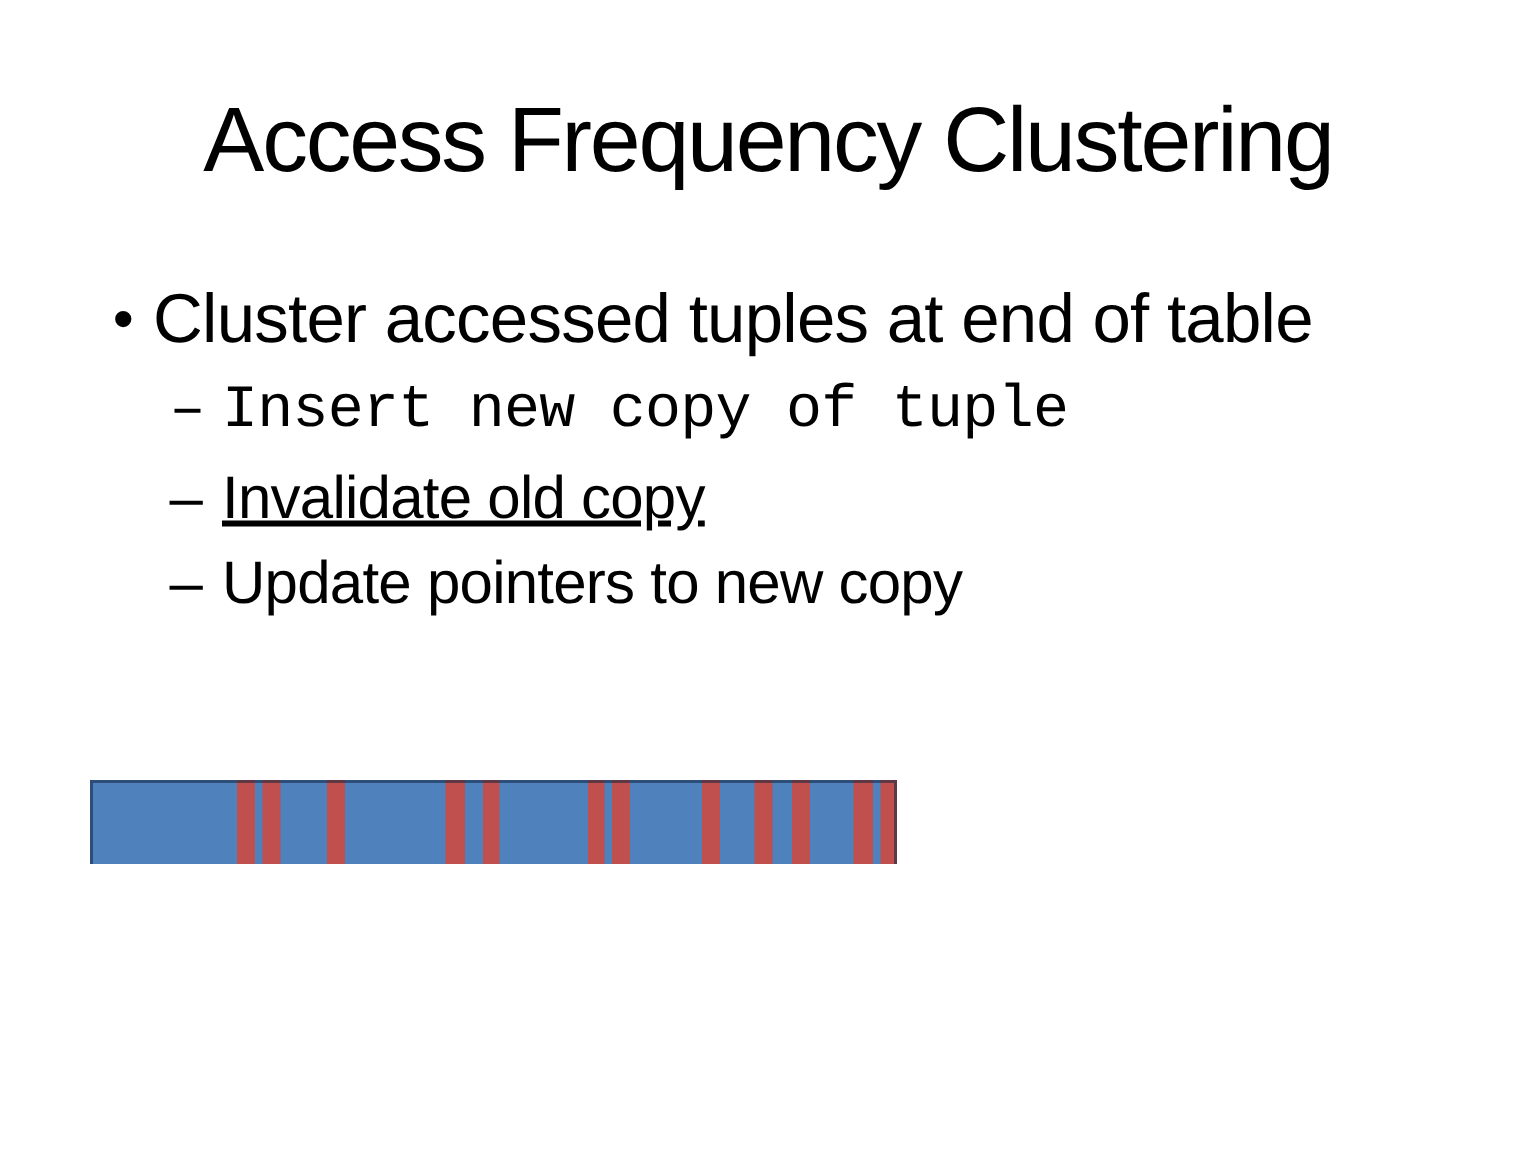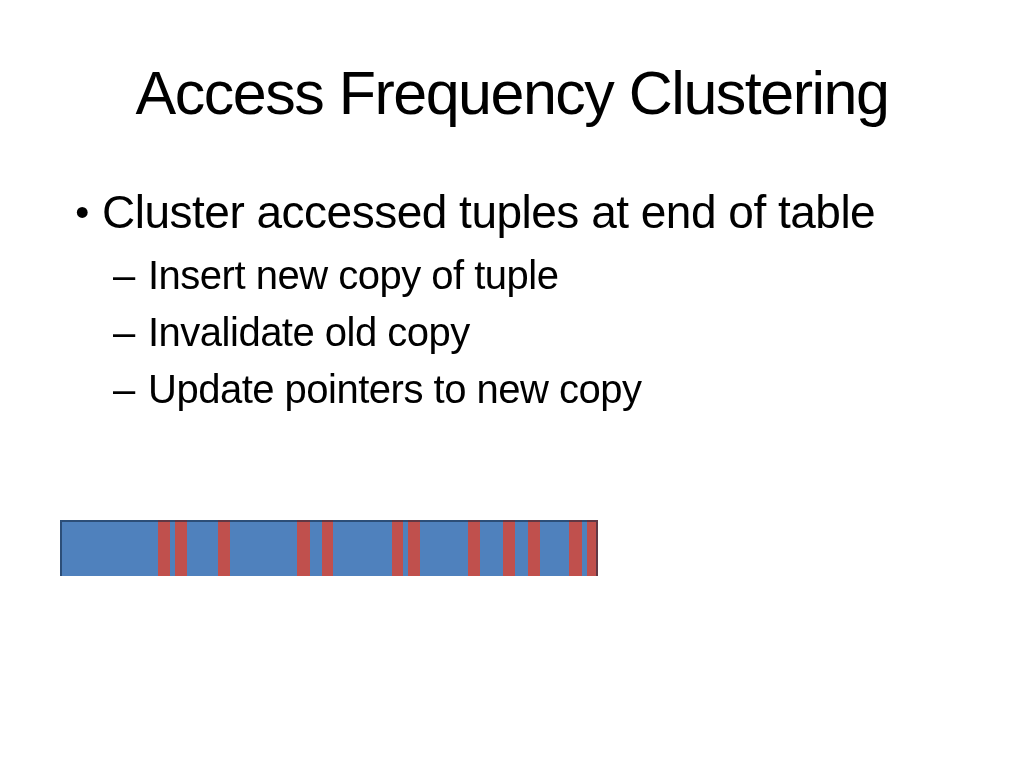--- a/index.html
+++ b/index.html
@@ -50,22 +50,22 @@
     left: 113px;
     font-size: 40px;
     letter-spacing: -0.5px;
     line-height: 1.15;
     white-space: nowrap;
   }
   .bullet-l2 .glyph {
     display: inline-block;
     width: 35px;
   }
-  .sub-0 { top: 252px; }
-  .sub-1 { top: 309px; }
+  .sub-0 { top: 252px; font-family: Liberation Mono, monospace; }
+  .sub-1 { top: 309px; text-decoration: underline; }
   .sub-2 { top: 366px; }
 
   .bar {
     position: absolute;
     left: 60px;
     top: 520px;
     width: 538px;
     height: 196px;
     background: #4F81BD;
   }

